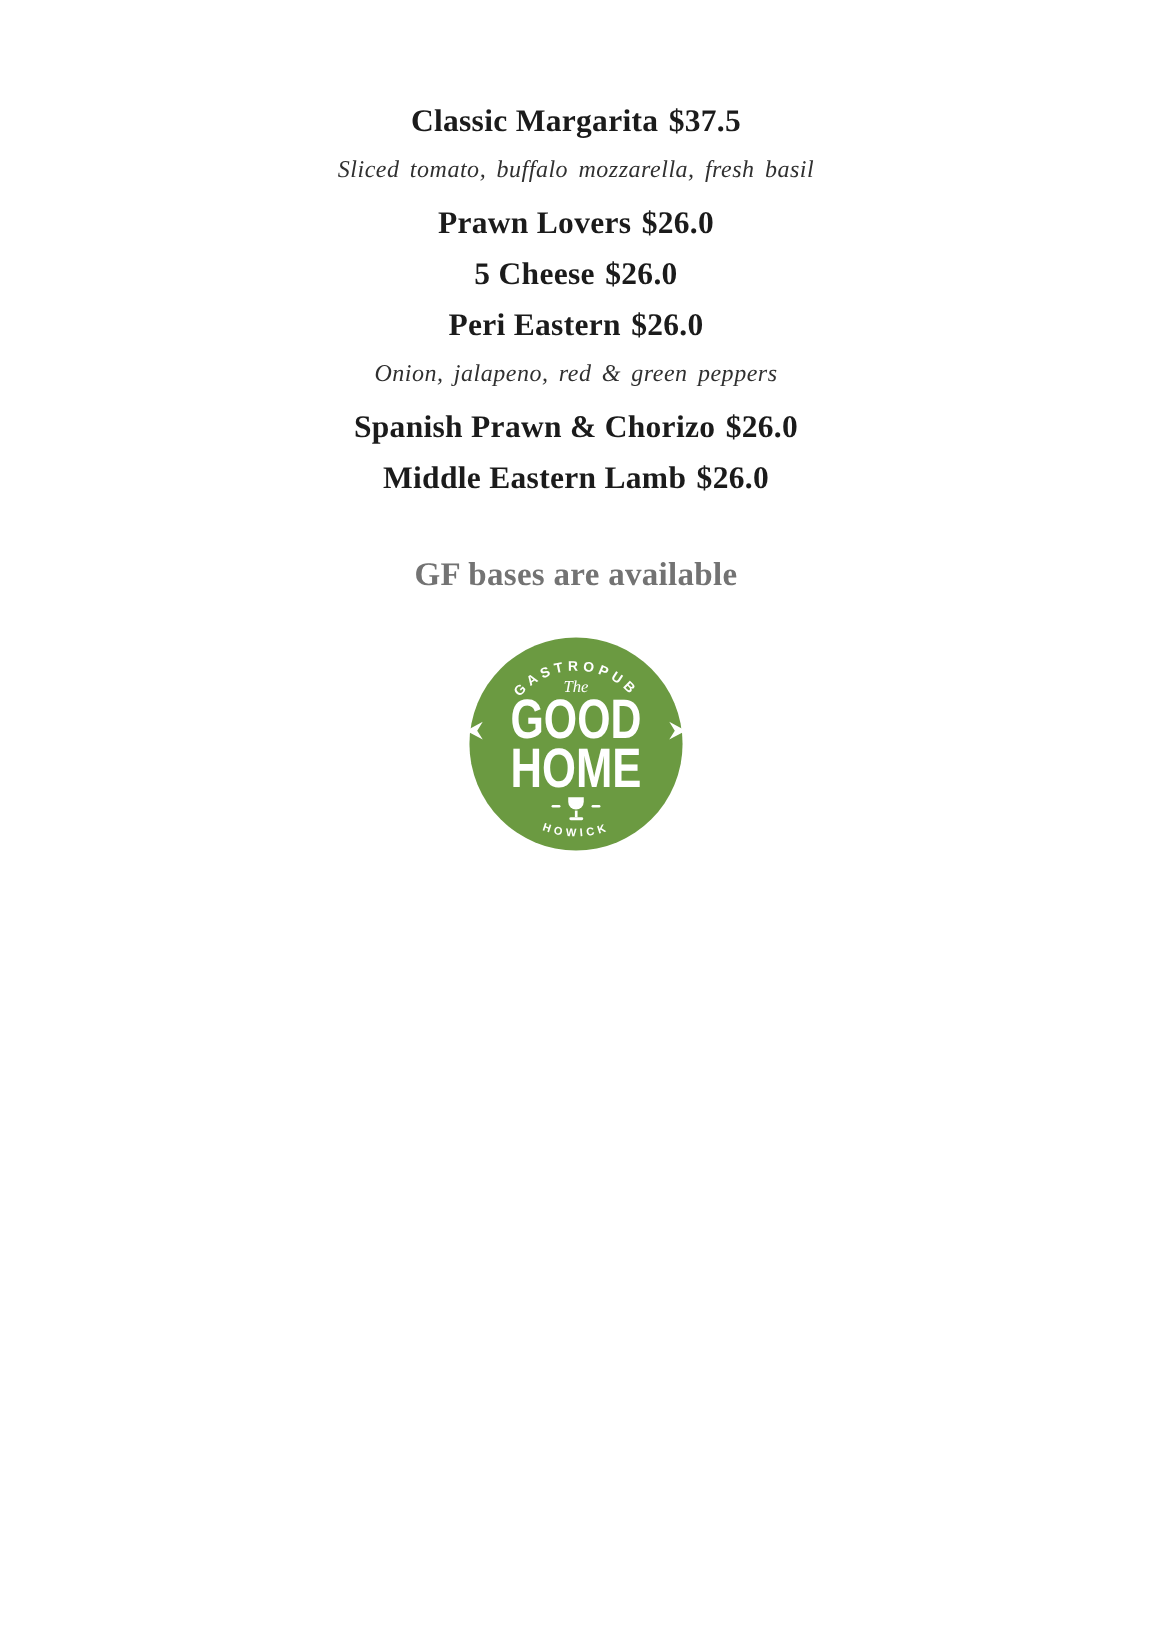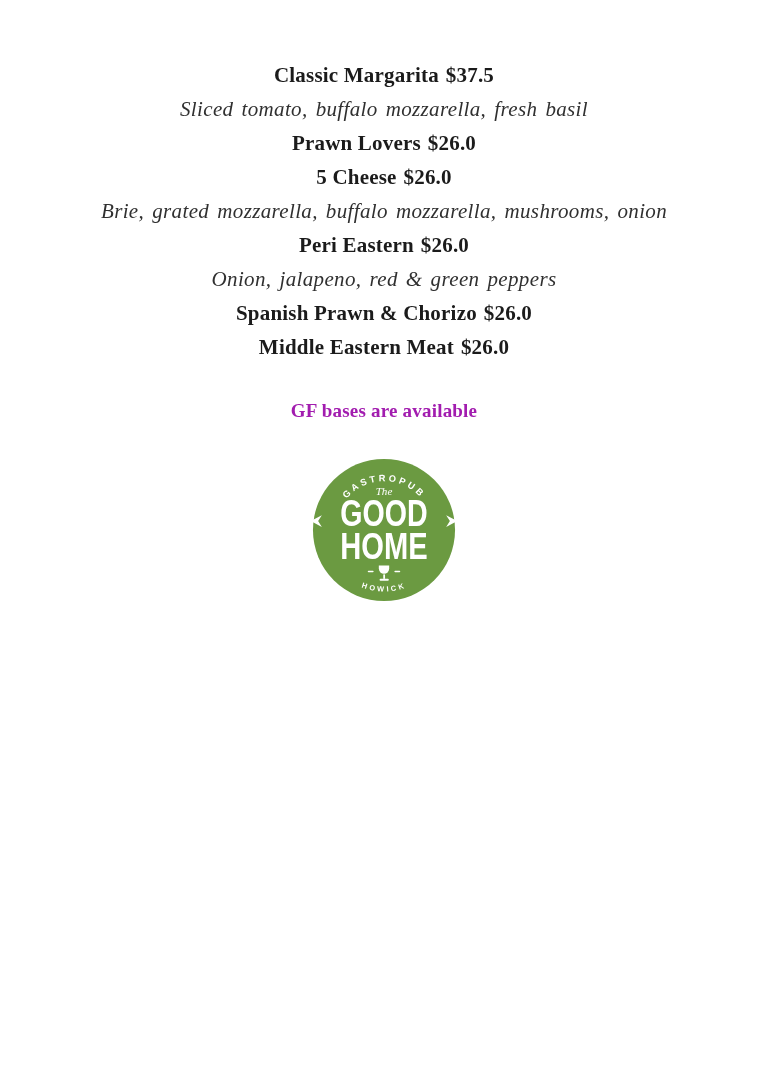--- a/index.html
+++ b/index.html
@@ -16,42 +16,43 @@
   }
   .menu-col {
     position: absolute;
     left: 84px; top: 63px;
     width: 600px;
     text-align: center;
   }
   .line {
     height: 34px;
     display: flex;
+    align-items: center;
     justify-content: center;
     white-space: nowrap;
   }
   .item-title {
     font-weight: bold;
     font-size: 21px;
     color: #1b1b1b;
     letter-spacing: 0.2px;
   }
   .item-title .price { margin-left: 0.33em; }
   .item-desc {
     font-style: italic;
-    font-size: 21px;
+    font-size: 16px;
     color: #303030;
     letter-spacing: 0.35px;
     word-spacing: 2.5px;
   }
   .spacer-gf { height: 31px; }
   .gf-note {
     font-weight: bold;
-    font-size: 19px;
-    color: #a21caf;
+    font-size: 22px;
+    color: #737373;
     letter-spacing: 0.2px;
   }
   .logo-wrap {
     margin-top: 22px;
     display: flex;
     justify-content: center;
   }
   .logo-svg { display: block; }
   .arc-text {
     font-family: "Liberation Sans", sans-serif;
@@ -87,35 +88,34 @@
 
     <div class="line item-title">
       <span>Prawn Lovers</span>
         <span class="price">$26.0</span>
     </div>
 
     <div class="line item-title">
       <span>5 Cheese</span>
         <span class="price">$26.0</span>
     </div>
-    <div class="line item-desc">Brie, grated mozzarella, buffalo mozzarella, mushrooms, onion</div>
 
     <div class="line item-title">
       <span>Peri Eastern</span>
         <span class="price">$26.0</span>
     </div>
     <div class="line item-desc">Onion, jalapeno, red &amp; green peppers</div>
 
     <div class="line item-title">
       <span>Spanish Prawn &amp; Chorizo</span>
         <span class="price">$26.0</span>
     </div>
 
     <div class="line item-title">
-      <span>Middle Eastern Meat</span>
+      <span>Middle Eastern Lamb</span>
         <span class="price">$26.0</span>
     </div>
 
     <div class="spacer-gf"></div>
     <div class="line gf-note">GF bases are available</div>
 
     <div class="logo-wrap">
       <svg class="logo-svg" width="148" height="148" viewBox="0 0 200 200">
         <circle cx="100" cy="100" r="96" fill="#6b9a41"></circle>
 

